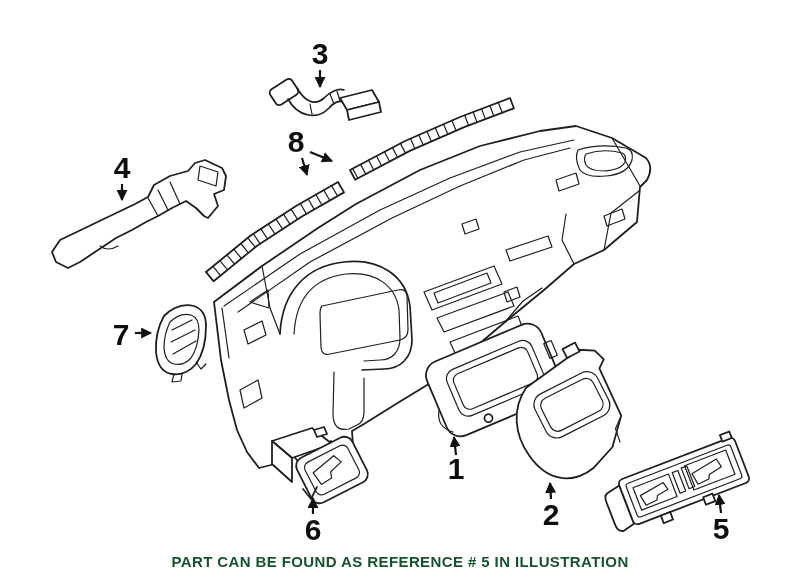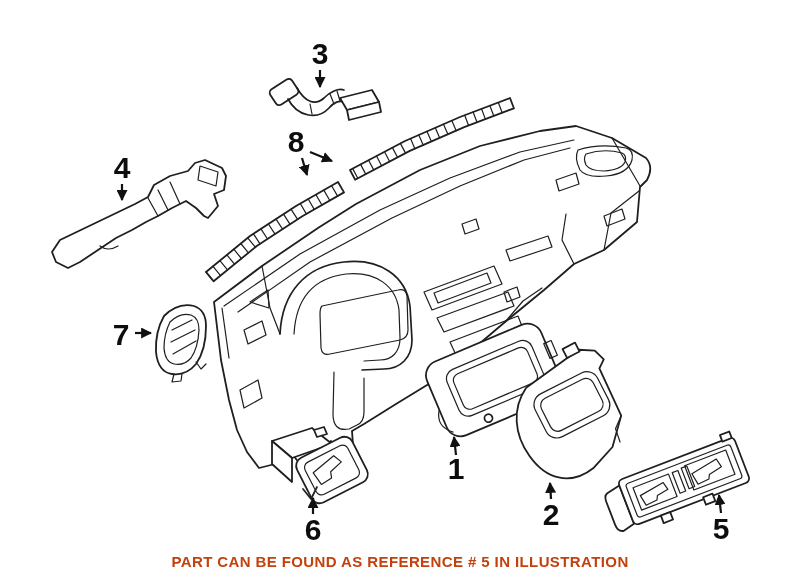--- a/index.html
+++ b/index.html
@@ -5,21 +5,21 @@
   html,body{margin:0;padding:0;background:#ffffff;}
   .canvas{position:relative;width:800px;height:582px;background:#ffffff;overflow:hidden;
           font-family:"Liberation Sans",sans-serif;}
   svg{position:absolute;left:0;top:0;}
   svg .ln{fill:none;stroke:#1f1f1f;stroke-width:1.7;stroke-linejoin:round;stroke-linecap:round;}
   svg .ln-thin{fill:none;stroke:#1f1f1f;stroke-width:1.2;stroke-linejoin:round;stroke-linecap:round;}
   svg .solid{fill:#ffffff;stroke:#1f1f1f;stroke-width:1.8;stroke-linejoin:round;}
   svg .callout{font-family:"Liberation Sans",sans-serif;font-weight:bold;font-size:30px;fill:#0d0d0d;}
   svg .arrow{fill:none;stroke:#111111;stroke-width:2.2;}
   .caption{position:absolute;left:0;right:0;top:551px;text-align:center;
-           color:#c2410c;font-family:"Liberation Sans",sans-serif;font-weight:bold;
+           color:#14532d;font-family:"Liberation Sans",sans-serif;font-weight:bold;
            font-size:15px;line-height:22px;letter-spacing:0.4px;}
 </style>
 </head>
 <body>
 
 <div class="canvas">
 <svg width="800" height="582" viewBox="0 0 800 582">
   <defs>
     <marker id="ah" viewBox="0 0 10 10" refX="9" refY="5" markerWidth="5" markerHeight="5" orient="auto">
       <path d="M0,0 L10,5 L0,10 Z" fill="#111111"></path>

